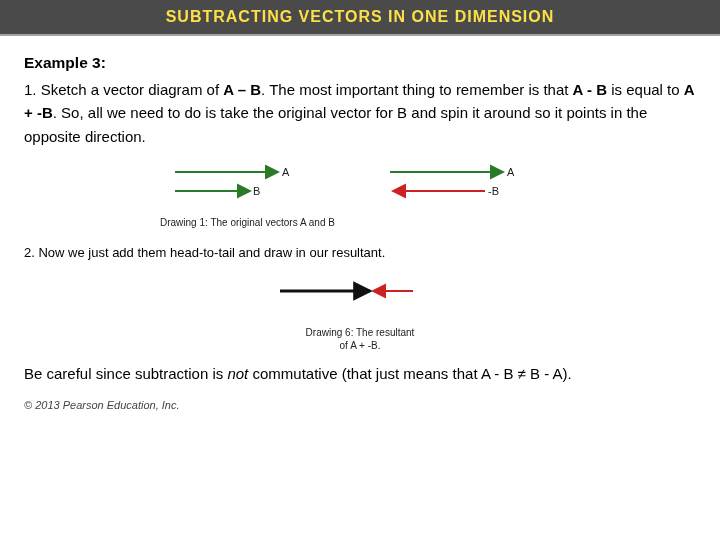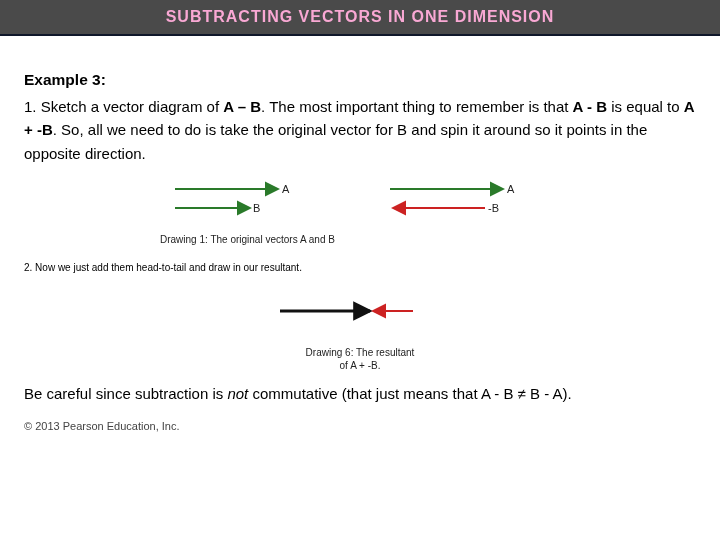--- a/index.html
+++ b/index.html
@@ -6,30 +6,30 @@
     body {
       width: 720px;
       height: 540px;
       background: #fff;
       font-family: Arial, sans-serif;
       font-size: 15px;
       overflow: hidden;
     }
     .header {
       background: #4a4a4a;
-      color: #f9a8d4;
+      color: #fde047;
       text-align: center;
       font-weight: bold;
       font-size: 16px;
       padding: 8px 12px;
       letter-spacing: 1px;
-      border-bottom: 2px solid #0f172a;
+      border-bottom: 2px solid #a3a3a3;
     }
     .content {
-      padding: 35px 24px 12px 24px;
+      padding: 18px 24px 12px 24px;
     }
     .example-title {
       font-weight: bold;
       font-size: 15.5px;
       margin-bottom: 6px;
     }
     .para {
       font-size: 15px;
       line-height: 1.55;
       margin-bottom: 10px;
@@ -65,35 +65,36 @@
     }
 
     .diagram-single {
       display: flex;
       flex-direction: column;
       align-items: center;
       margin: 6px auto 10px auto;
     }
 
     .step2 {
-      font-size: 10px;
+      font-size: 13px;
       line-height: 1.55;
-      margin-bottom: 20px;
+      margin-bottom: 12px;
     }
 
     .footer-note {
       font-size: 15px;
       line-height: 1.55;
       margin-top: 6px;
       margin-bottom: 8px;
     }
     .copyright {
       font-size: 11px;
       color: #444;
       margin-top: 14px;
+      font-style: italic;
     }
 
     
     .arrow-label {
       font-size: 11px;
       font-family: Arial, sans-serif;
     }
   </style>
 </head>
 <body>

